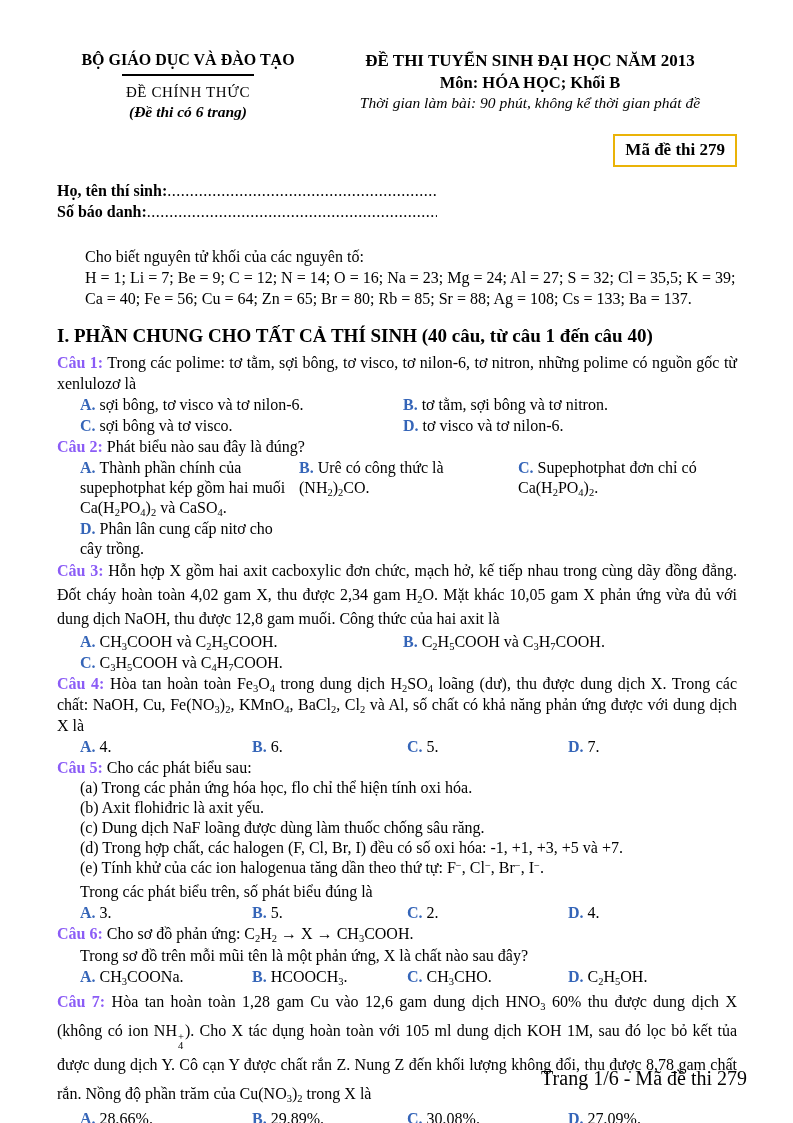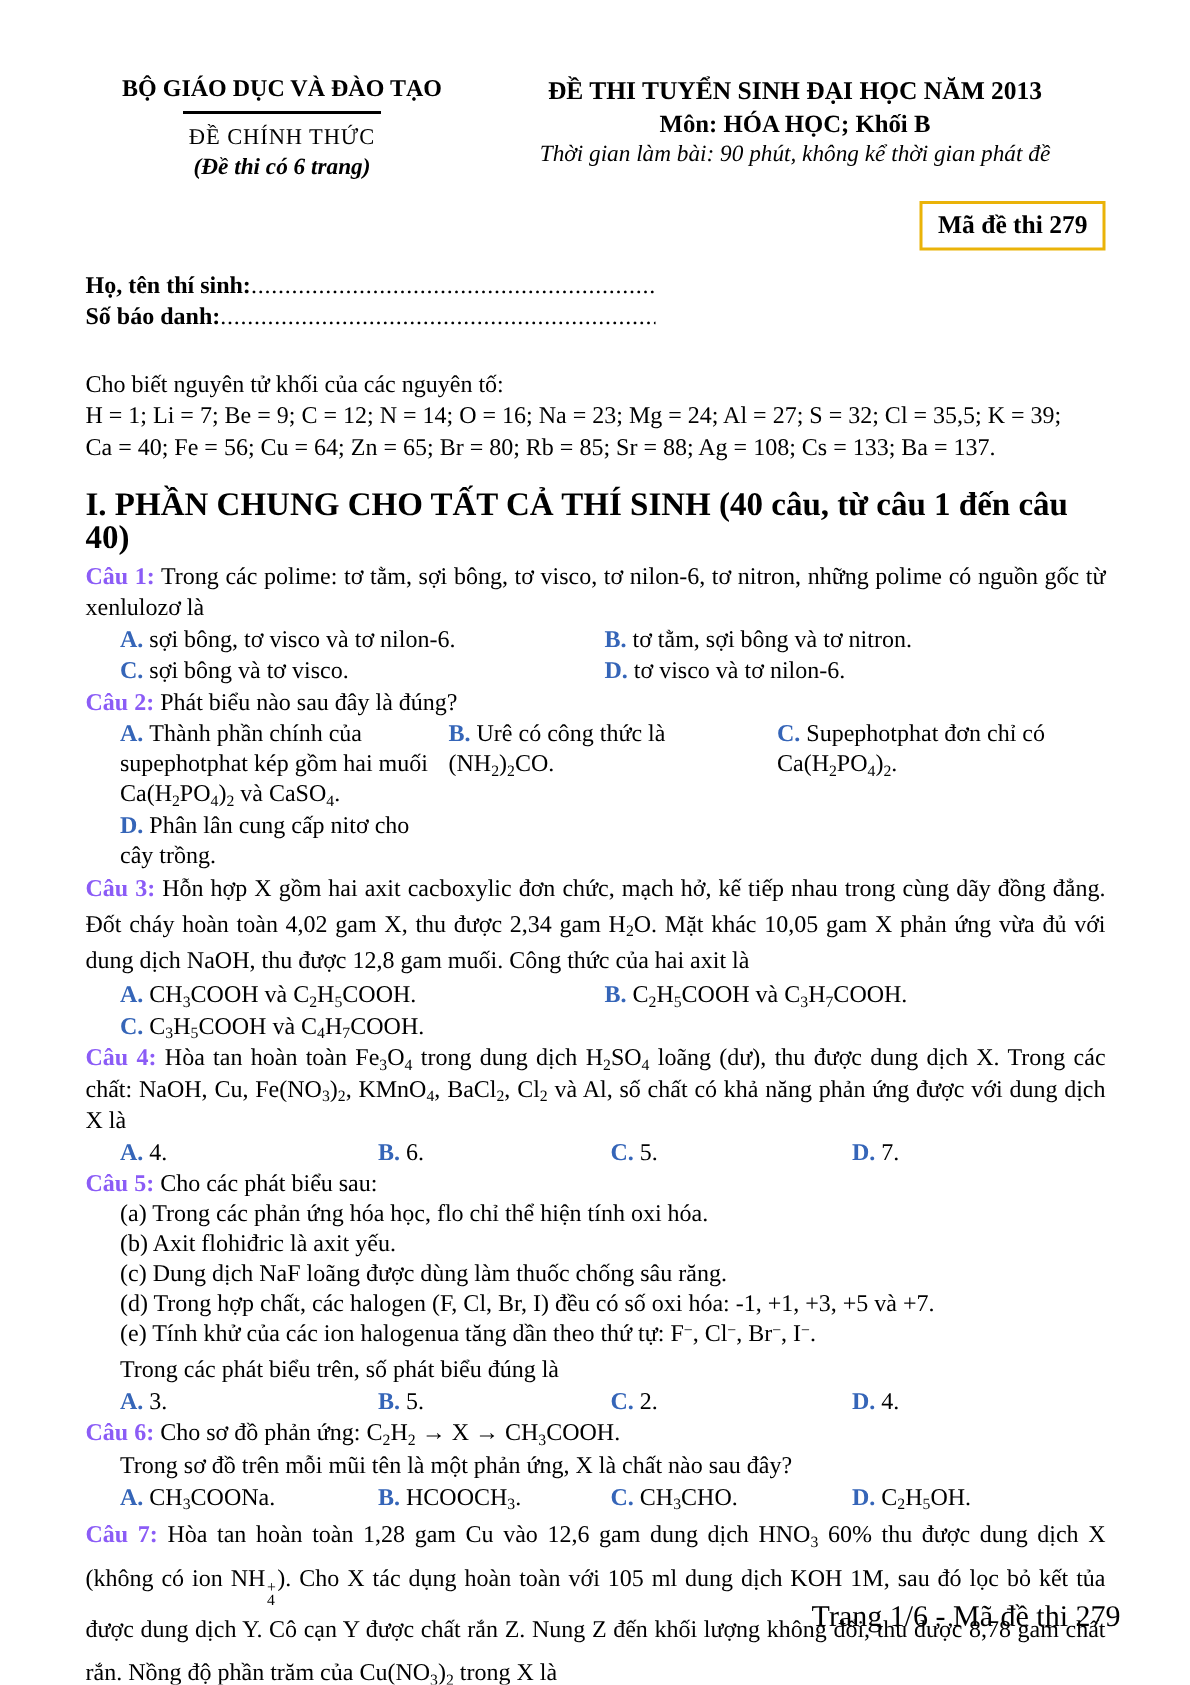--- a/index.html
+++ b/index.html
@@ -27,23 +27,23 @@
   
   .code-row{text-align:right;margin-top:12px;height:38px;}
   .code-box{display:inline-block;border:2px solid #eab308;padding:4px 10px 5px;font-weight:bold;font-size:17px;}
   
   .student{margin-top:8px;width:380px;}
   .student-line{display:flex;line-height:21px;}
   .student-lbl{font-weight:bold;flex:none;}
   .dots{flex:1;overflow:hidden;white-space:nowrap;font-weight:normal;letter-spacing:.5px;}
   
   .atomic{margin-top:24px;}
-  .atomic-line{line-height:21px;}
+  .atomic-line{line-height:21px;margin-left:28px;}
   
-  .section-heading{margin-top:16px;font-weight:bold;font-size:22px;line-height:22px;}
+  .section-heading{margin-top:16px;font-weight:bold;font-size:19px;line-height:22px;}
   
   .questions{margin-top:5px;}
   .q-stem{line-height:21px;text-align:justify;}
   .q-label{color:#8b5cf6;font-weight:bold;}
   .q-statements{padding-left:23px;}
   .q-statement{line-height:20px;}
   .q-followup{padding-left:23px;line-height:20px;}
   .q-options{padding-left:23px;display:grid;line-height:20px;}
   .layout-two-col{grid-template-columns:323px 1fr;}
   .layout-four-col{grid-template-columns:172px 155px 161px 1fr;}

